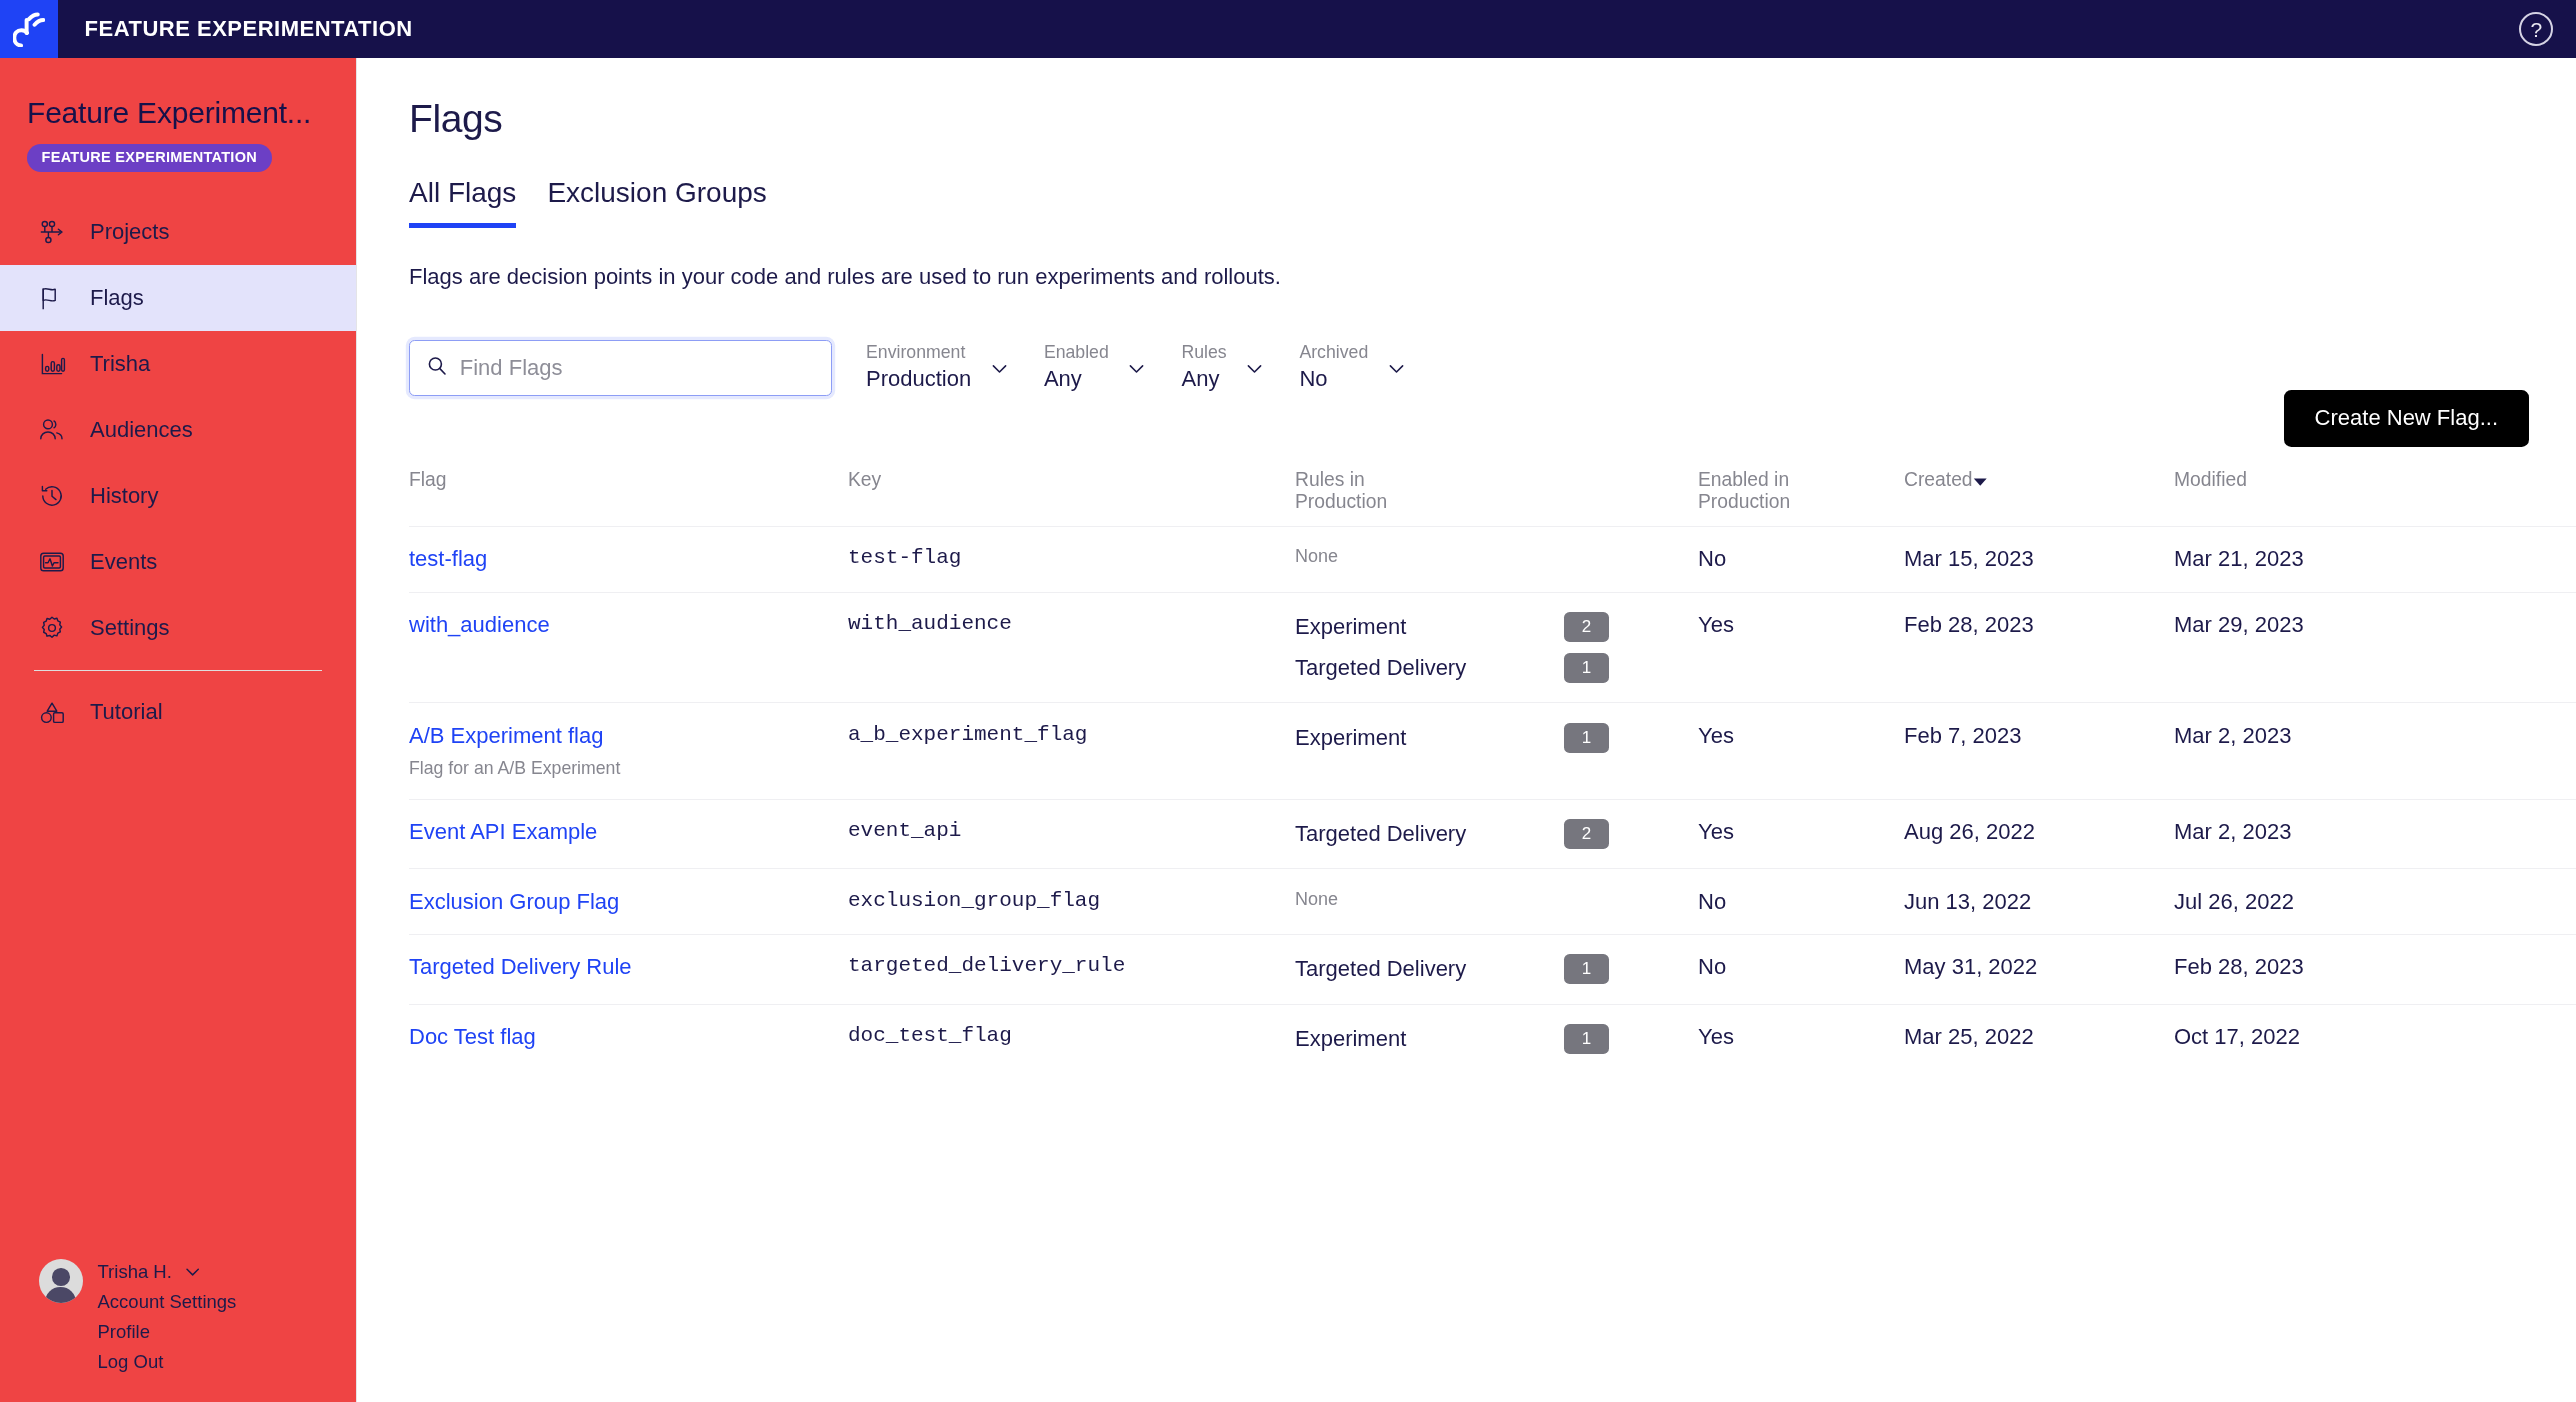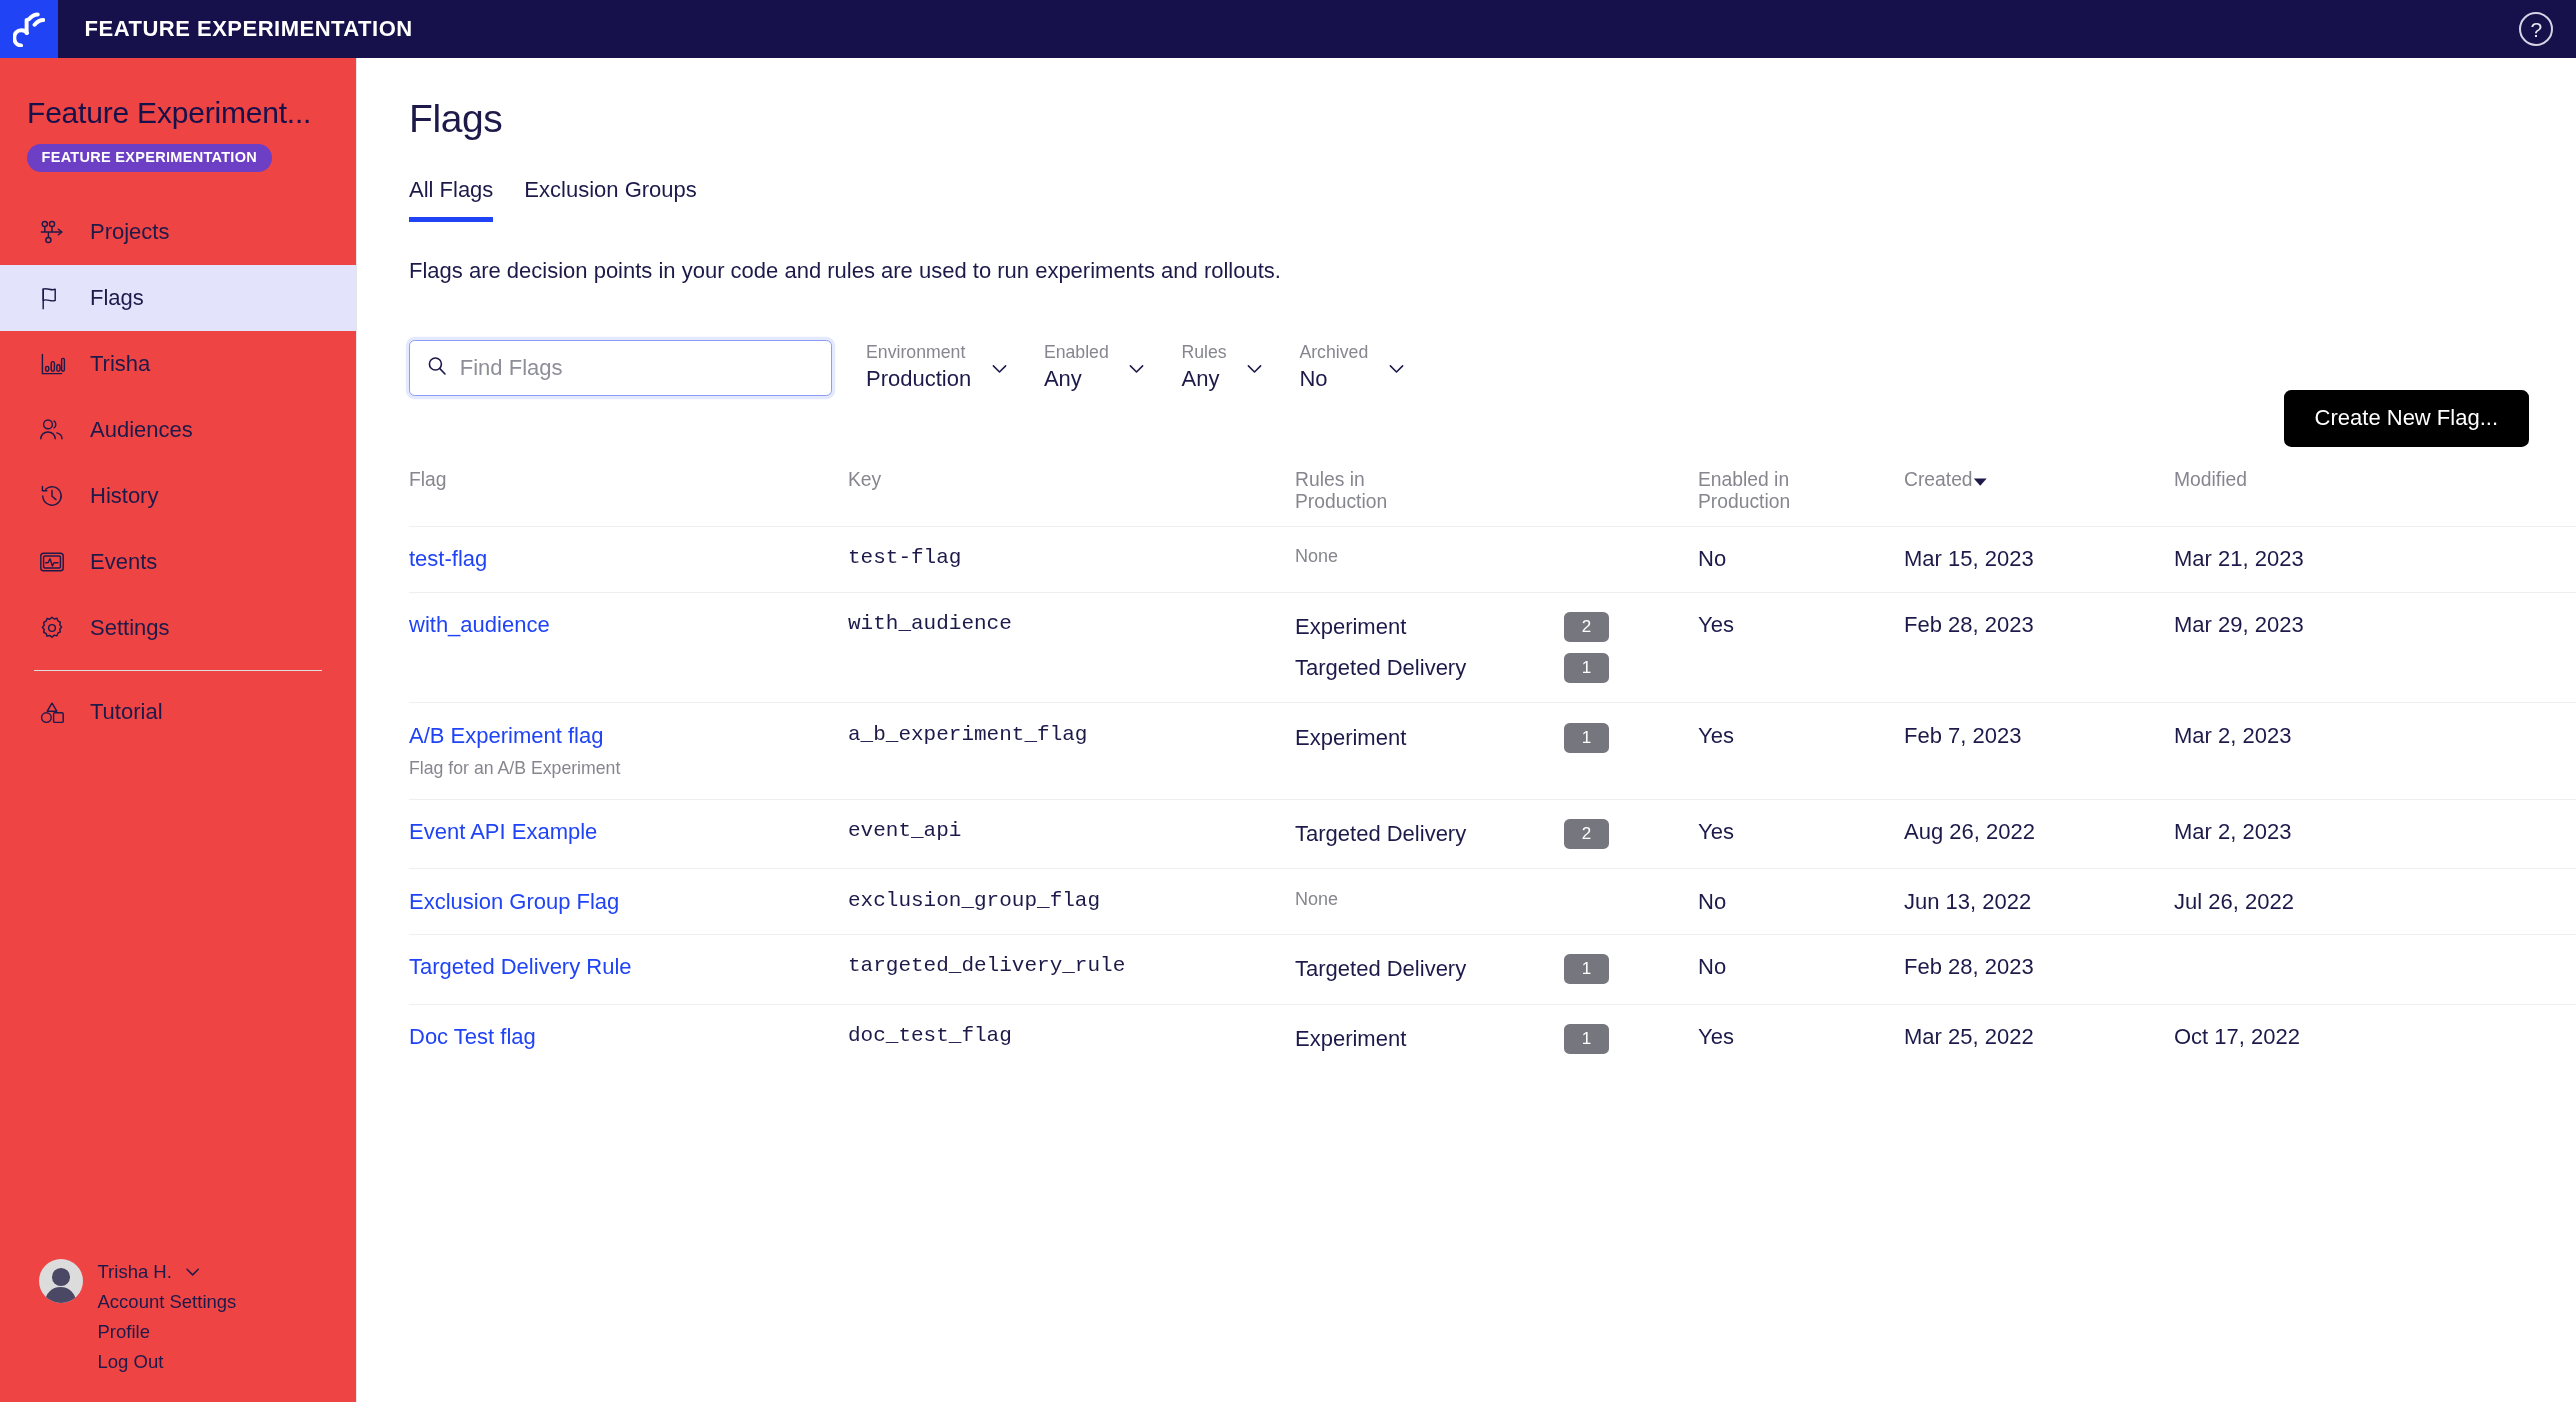--- a/index.html
+++ b/index.html
@@ -103,21 +103,21 @@
     margin: 39px 0 0 52px;
     font-size: 39px; color: #1d1a4a; font-weight: 400;
     letter-spacing: -0.4px;
   }
   .tabs {
     margin: 36px 0 0 52px;
     display: flex; align-items: flex-end;
     position: relative;
   }
   .tab {
-    font-size: 22px; color: #1d1a4a;
+    font-size: 28px; color: #1d1a4a;
     padding: 0 0 17.7px 0; margin-right: 31px;
     cursor: pointer; position: relative;
   }
   .tab.active::after {
     content: ""; position: absolute; left: 0; right: 0; bottom: -1.6px;
     height: 4.8px; background: #1f43f5;
   }
   .subtitle {
     margin: 37px 0 0 52px;
     font-size: 22px; color: #1d1a4a;
@@ -592,20 +592,23 @@
         </div>
         <div class="tcell c-rules">
           <div class="rule-line">
             <span class="rule-name">Targeted Delivery</span>
             <span class="rule-count">1</span>
           </div>
         </div>
         <div class="tcell c-en">
           <span class="cell-text">No</span>
         </div>
+        <div class="tcell c-created">
+          <span class="cell-text">May 31, 2022</span>
+        </div>
         <div class="tcell c-mod">
           <span class="cell-text">Feb 28, 2023</span>
         </div>
         <div class="tcell c-menu">
           
         </div>
       </div>
 
       <div class="trow" style="border-bottom:none">
         <div class="tcell c-flag">

